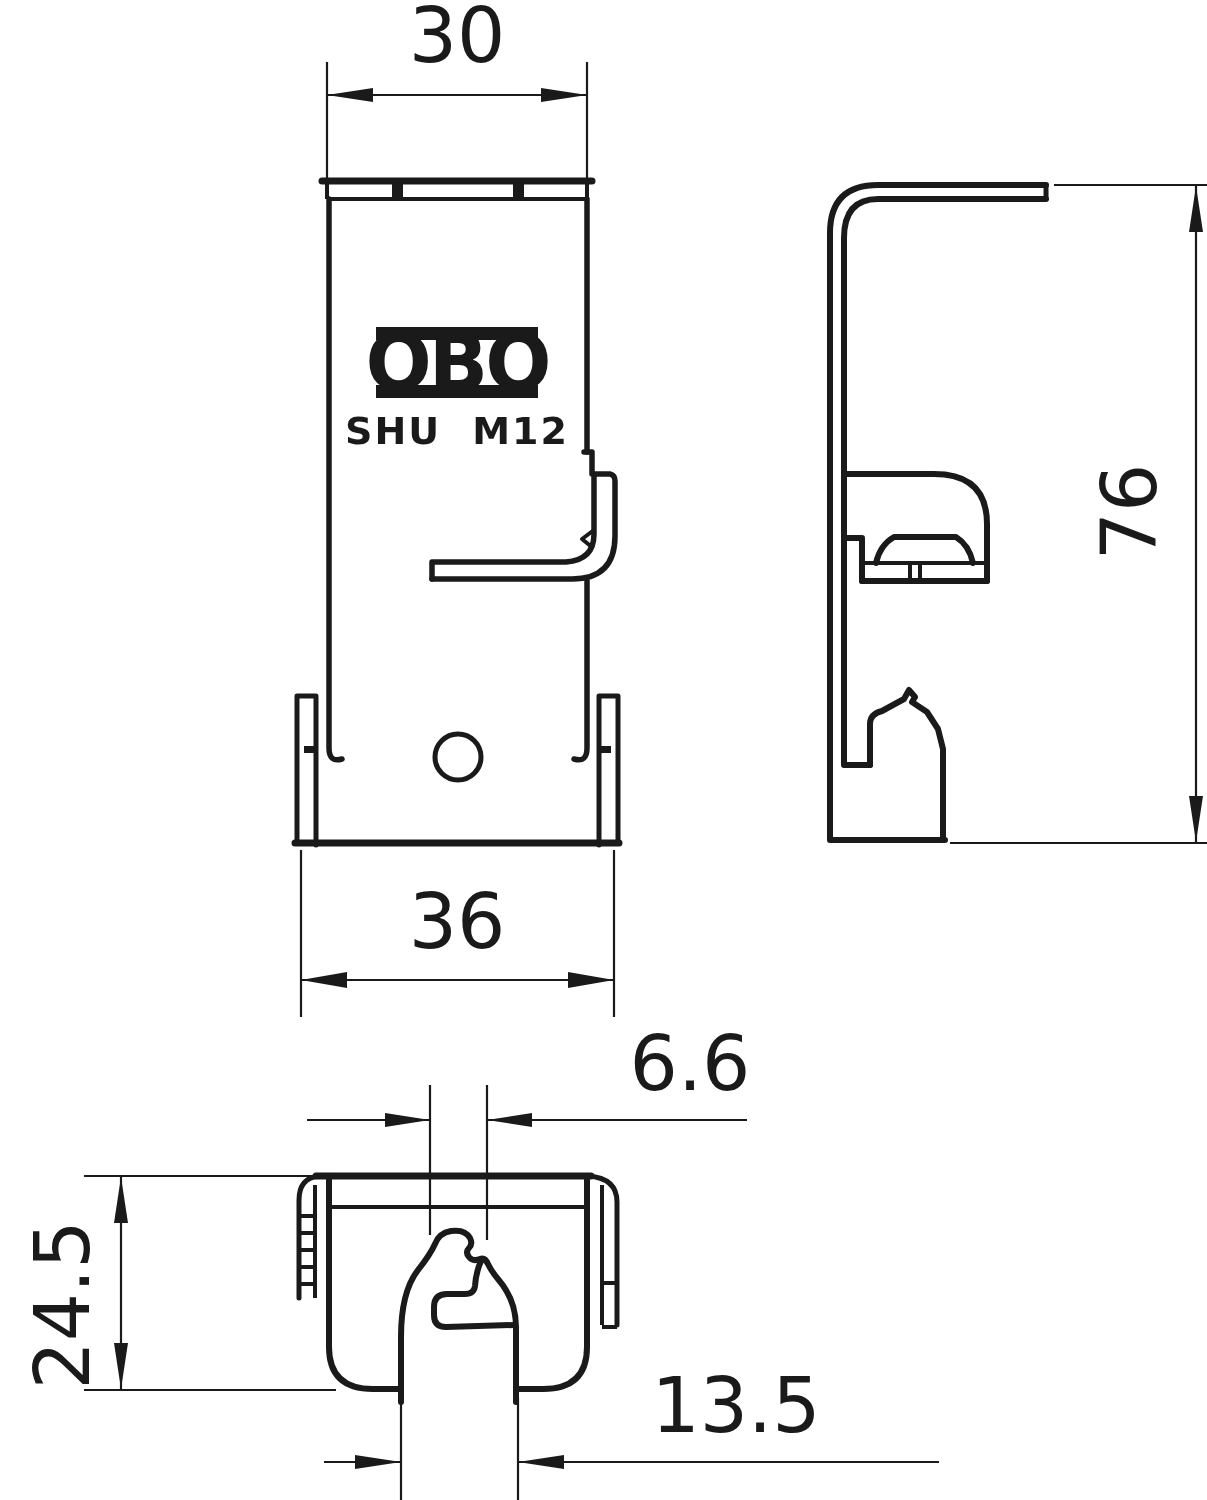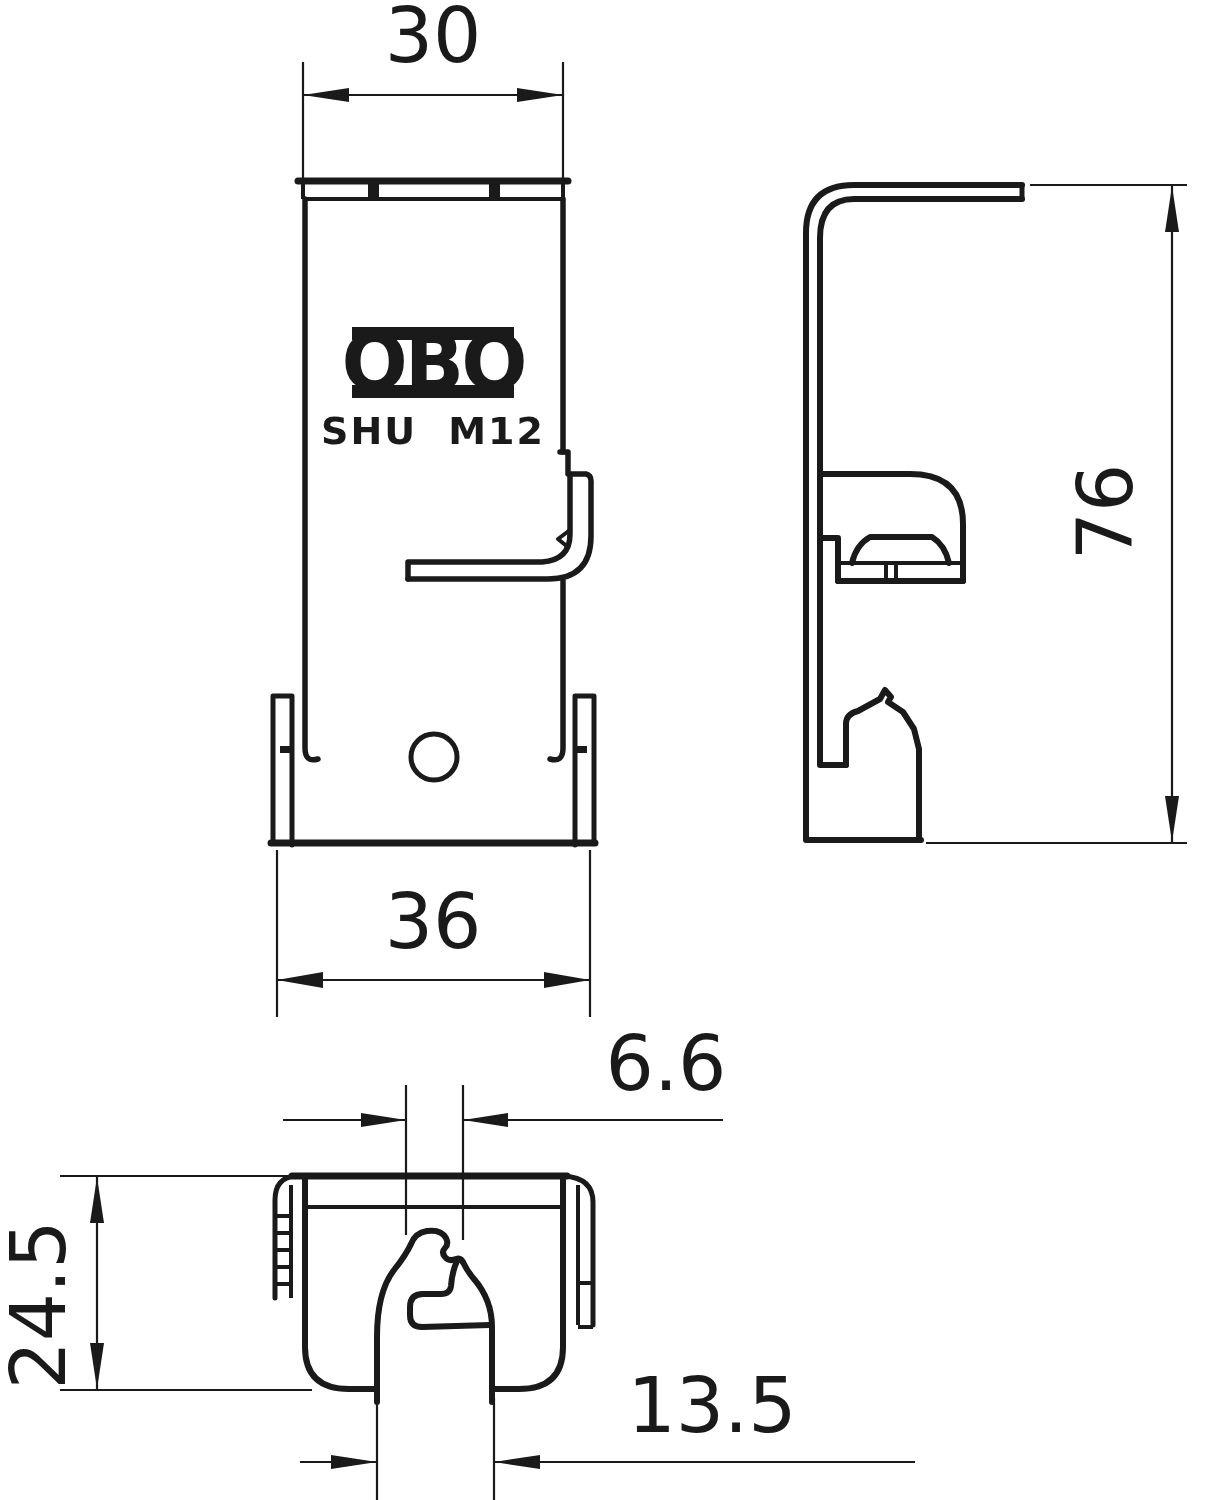--- a/index.html
+++ b/index.html
@@ -1,17 +1,17 @@
 <!DOCTYPE html>
 <html style="--line: #1a1a1a; --bg: #ffffff;"><head>
 <meta charset="utf-8">
 <style>
   :root { --line:#1a1a1a; --bg:#ffffff; }
   html,body { margin:0; padding:0; background:var(--bg); }
-  .page { width:1134px; height:1500px; background:var(--bg); }
+  .page { width:1134px; height:1500px; background:var(--bg);padding-left:24px; }
   svg { display:block; }
   
   .w7  { fill:none; stroke:var(--line); stroke-width:7;   stroke-linecap:round; stroke-linejoin:round; }
   .w6  { fill:none; stroke:var(--line); stroke-width:6;   stroke-linecap:round; stroke-linejoin:round; }
   .w55 { fill:none; stroke:var(--line); stroke-width:5.5; stroke-linecap:round; stroke-linejoin:round; }
   .w5  { fill:none; stroke:var(--line); stroke-width:5;   stroke-linecap:round; stroke-linejoin:round; }
   .w4  { fill:none; stroke:var(--line); stroke-width:4;   stroke-linecap:butt;  stroke-linejoin:round; }
   .thin{ fill:none; stroke:var(--line); stroke-width:2.2; stroke-linecap:butt; }
   .solid { fill:var(--line); stroke:none; }
   .dim-text  { font-family:"DejaVu Sans", sans-serif; font-size:76px; fill:var(--line); }

